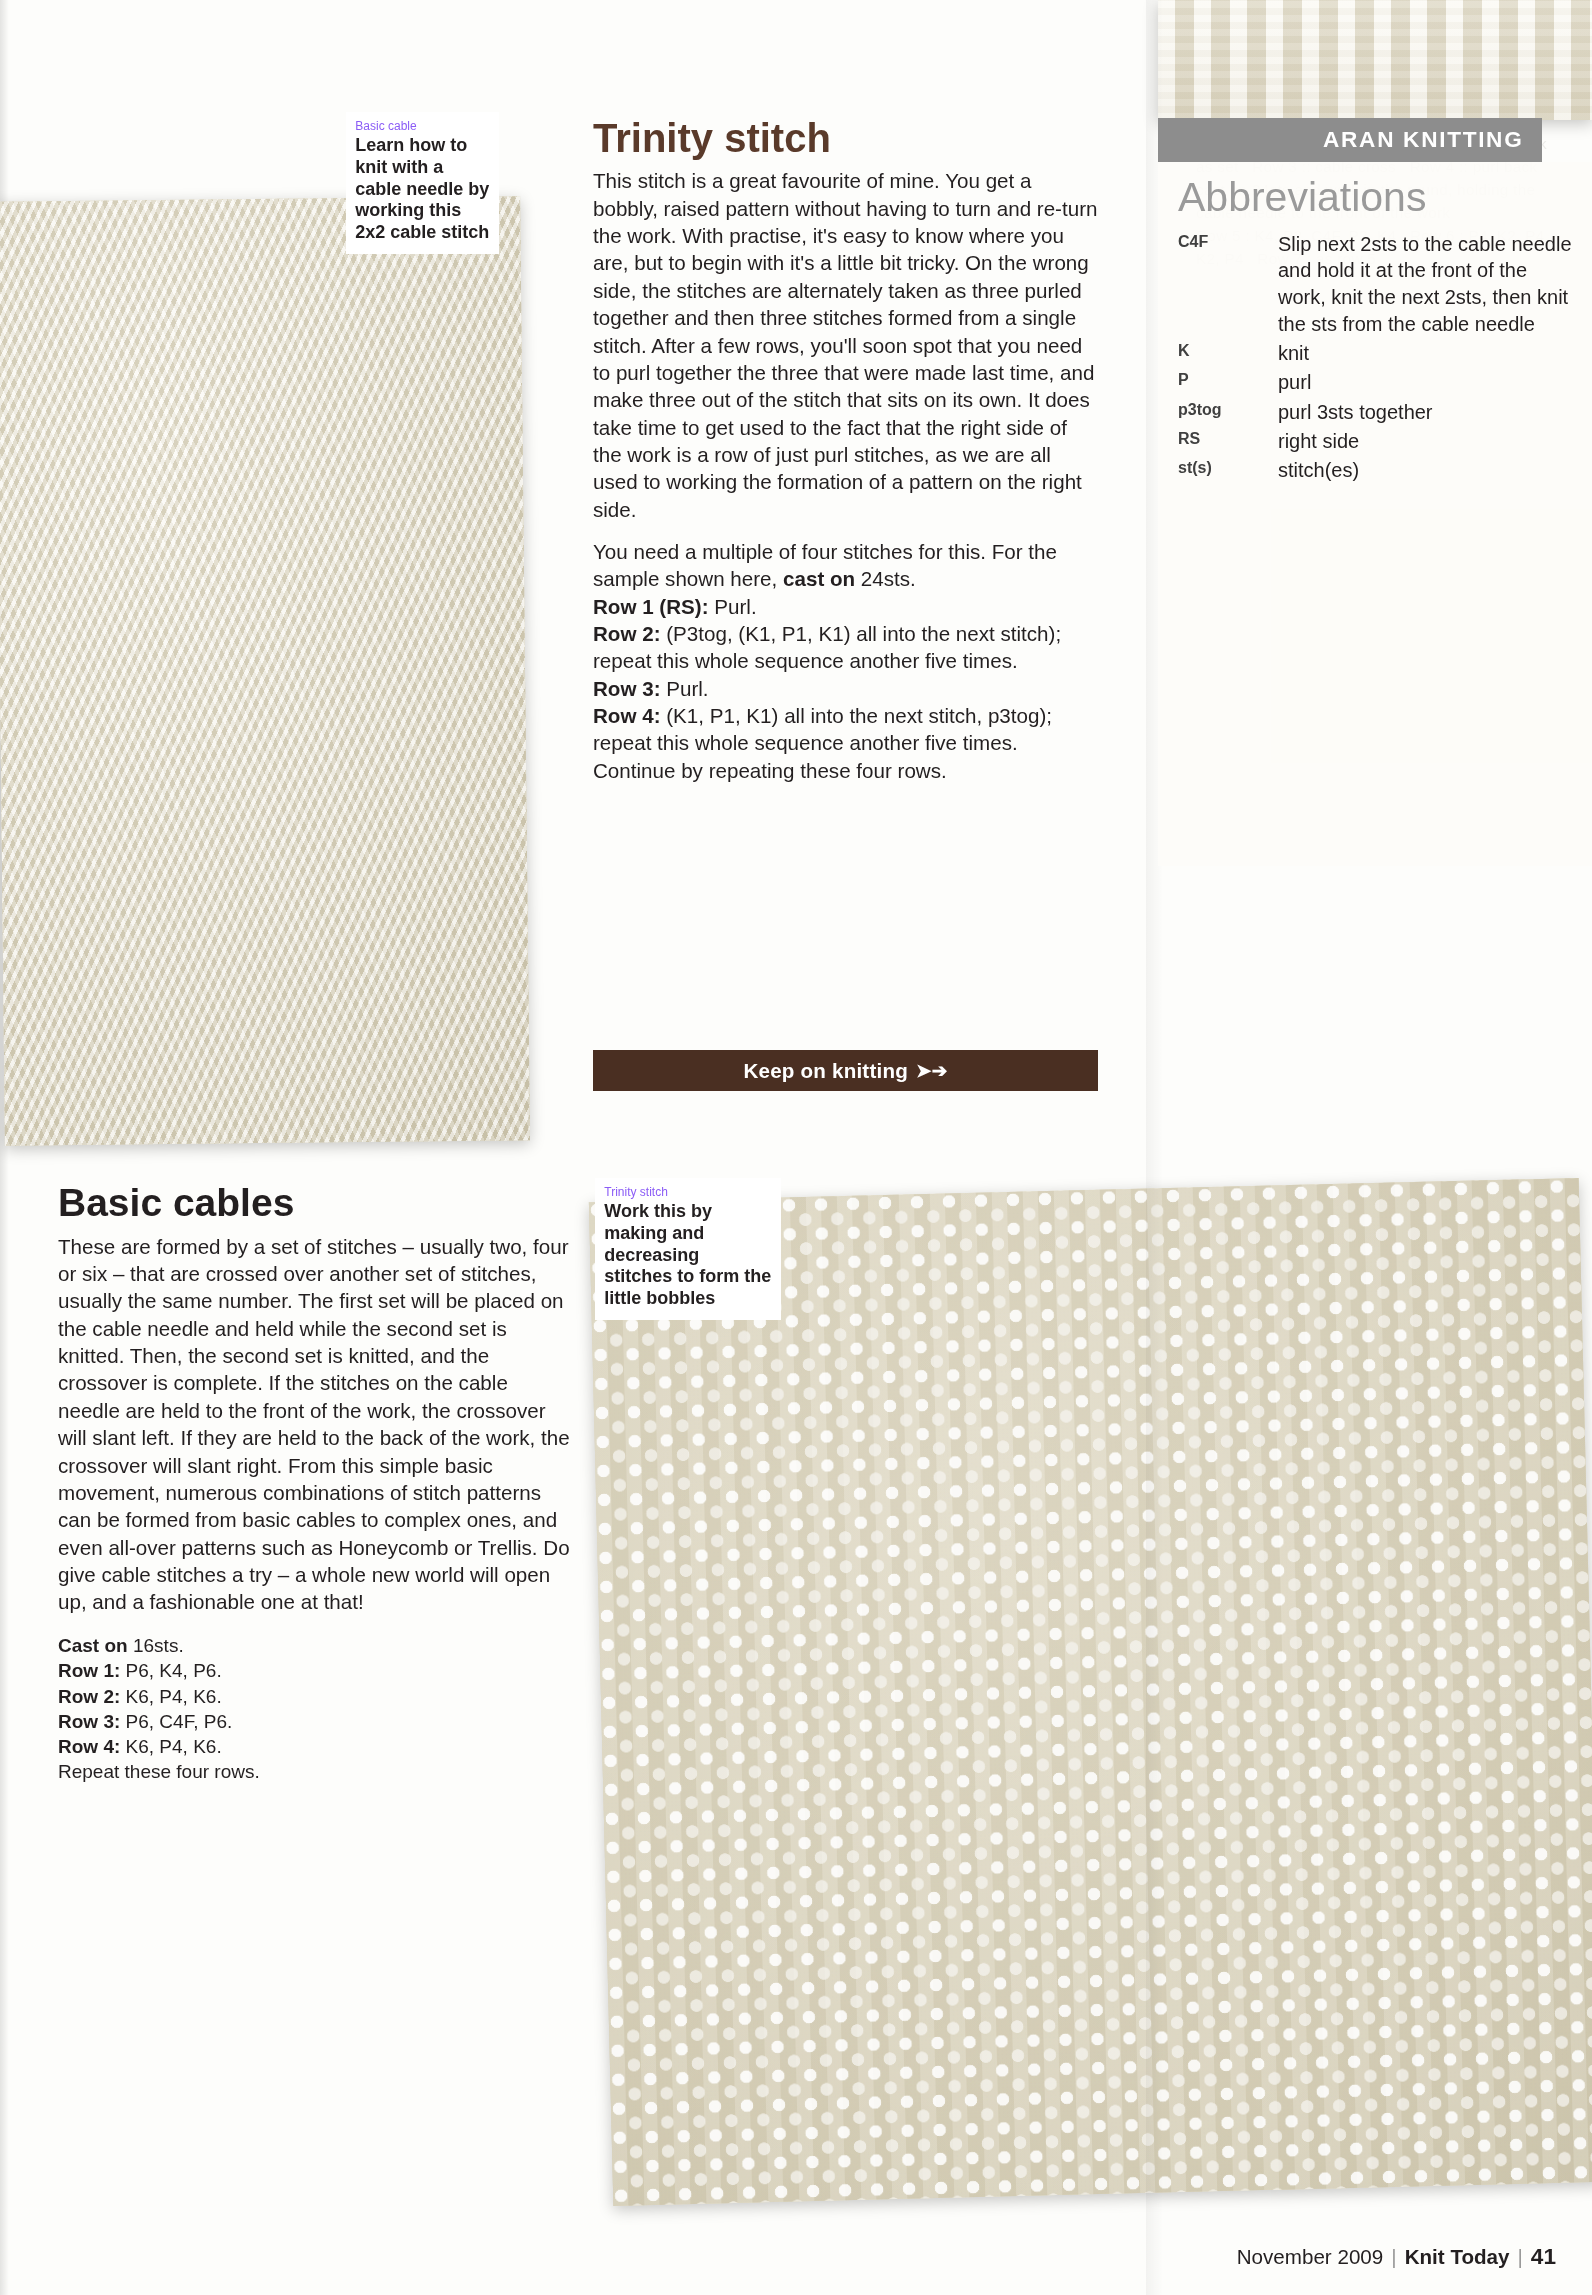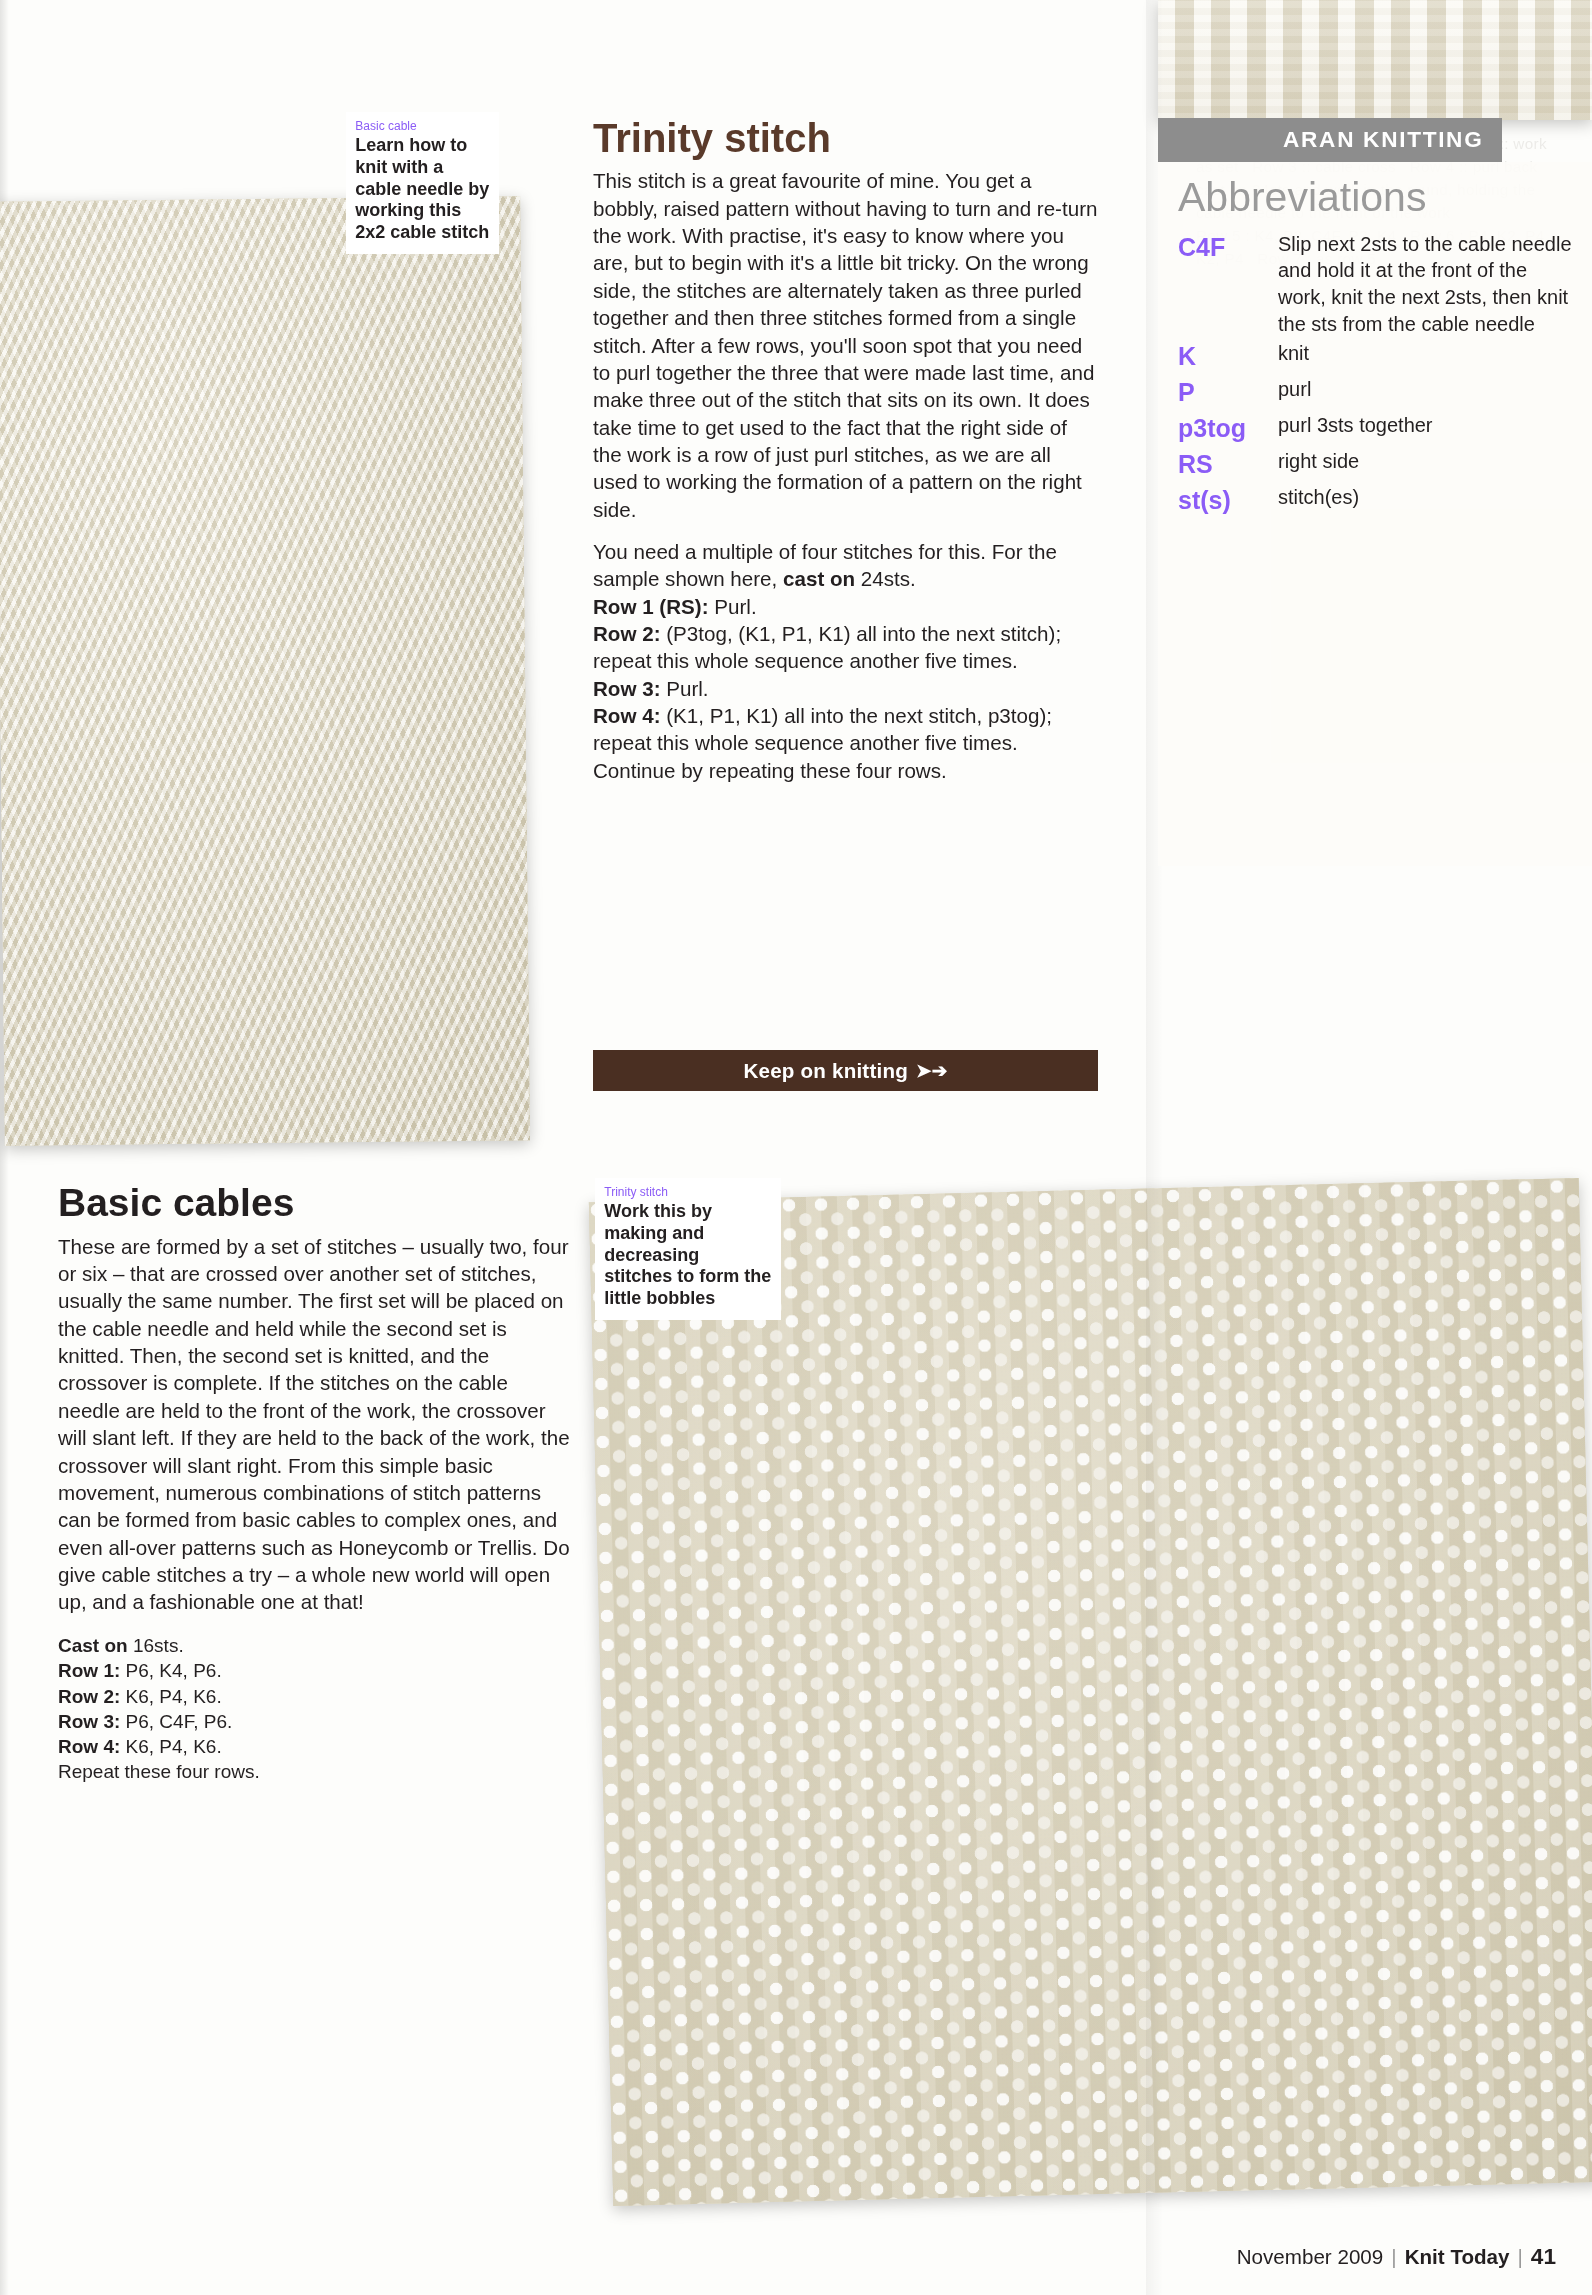--- a/index.html
+++ b/index.html
@@ -66,21 +66,21 @@
     line-height: 1.5;
     letter-spacing: 0.3px;
     pointer-events: none;
     user-select: none;
   }
 
   
   #aran-banner {
     position: absolute;
     left: 1158px; top: 118px;
-    width: 344px; height: 44px;
+    width: 384px; height: 44px;
     background: #8d8d8d;
     color: #ffffff;
     display: flex;
     align-items: center;
     justify-content: flex-end;
     padding-right: 18.6px;
     box-sizing: border-box;
     font-size: 22.6px;
     letter-spacing: 1.7px;
     font-weight: 600;
@@ -103,23 +103,23 @@
     line-height: 1;
   }
   .abbr-row {
     display: flex;
     margin-bottom: 2.7px;
   }
   .abbr-term {
     width: 100px;
     flex: none;
     font-weight: bold;
-    font-size: 25px;
+    font-size: 16px;
     line-height: 1.33;
-    color: #8b5cf6;
+    color: #404040;
   }
   .abbr-def {
     font-size: 20px;
     line-height: 1.33;
     color: #231f20;
   }
 
   
   #basic-cable-caption {
     position: absolute;

